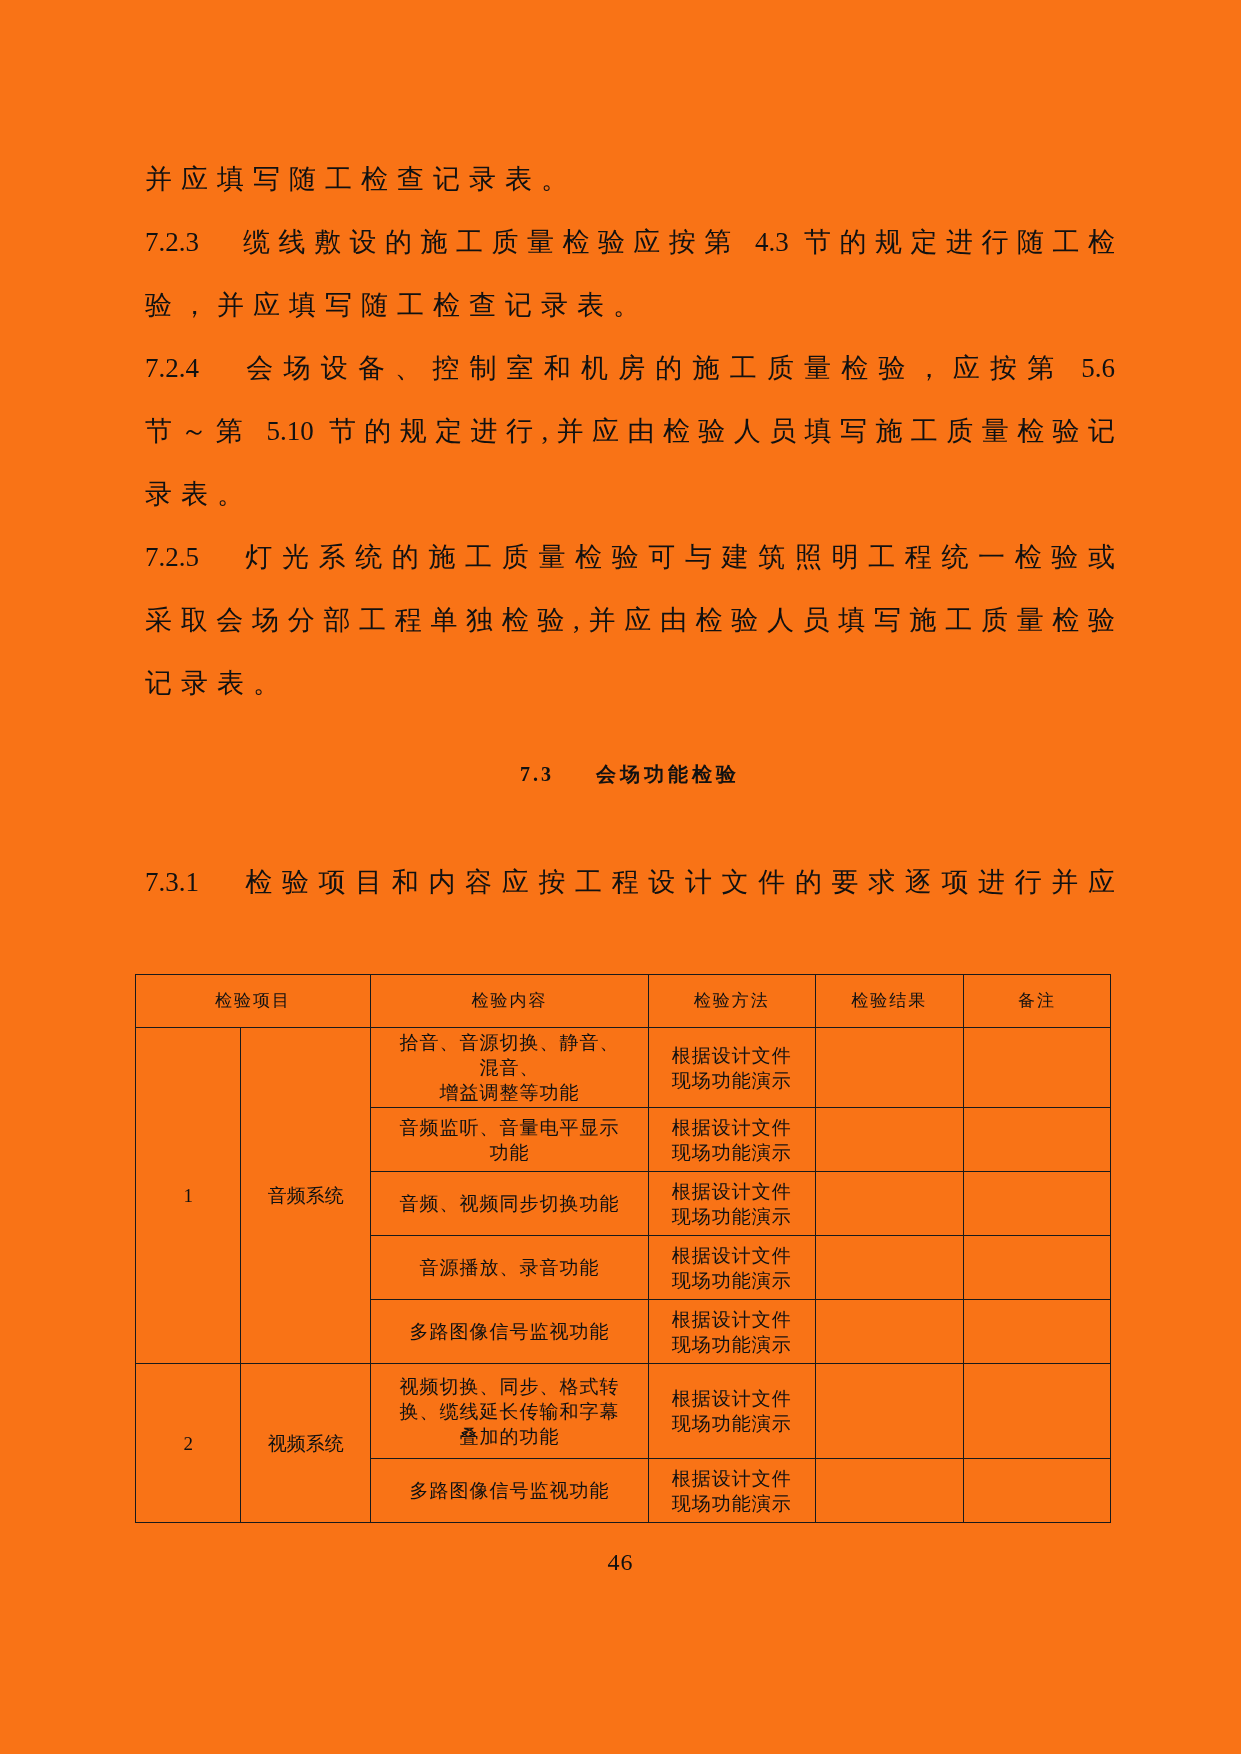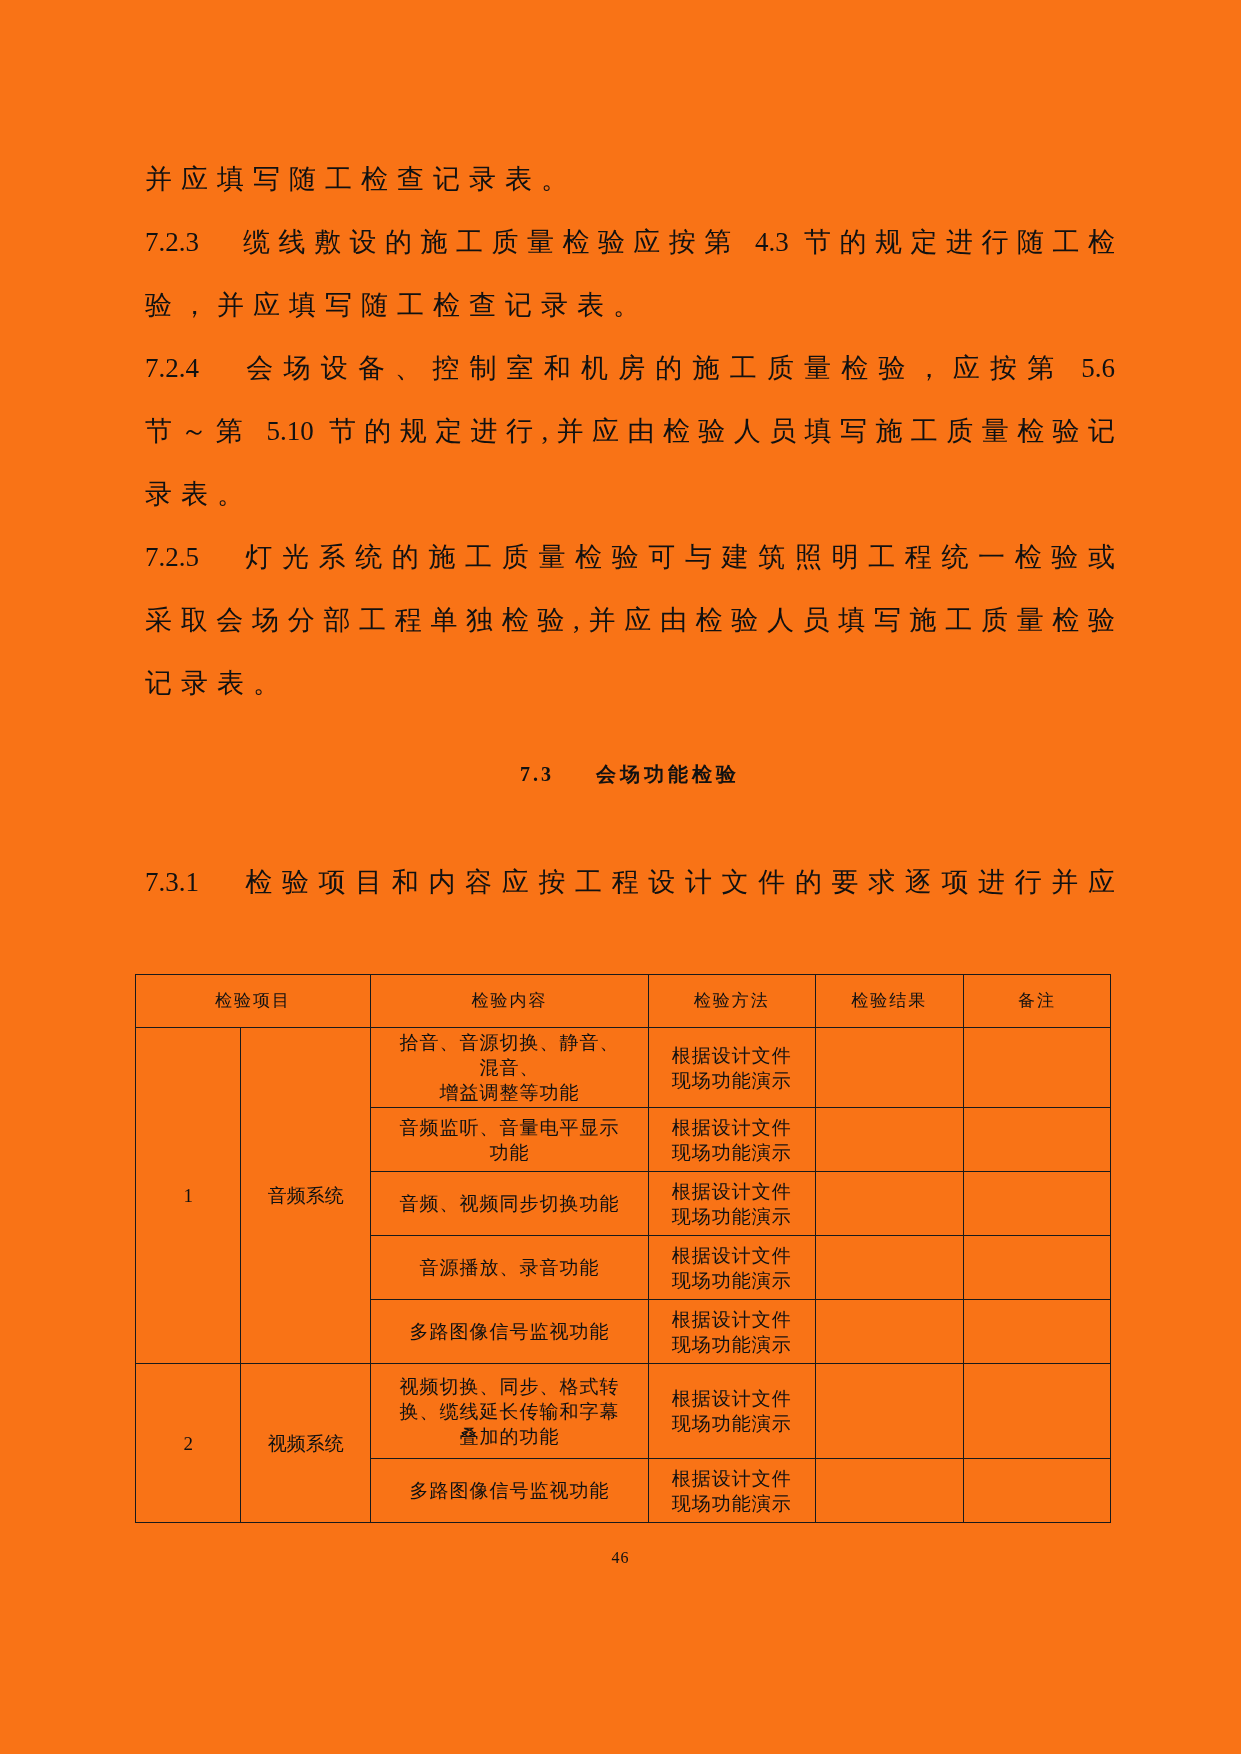--- a/index.html
+++ b/index.html
@@ -87,21 +87,21 @@
   }
   td.c-content { letter-spacing: 1px; }
   td.c-method  { letter-spacing: 1px; }
   tr.rh-a  { height: 70px; }
   tr.rh-b  { height: 64px; }
   tr.rh-c  { height: 95px; }
   
   .pageno {
     margin-top: 26px;
     text-align: center;
-    font-size: 16px;
+    font-size: 24px;
     letter-spacing: 1px;
   }
 </style>
 </head>
 <body>
 
 <div class="page">
   <div class="textblock">
     <div class="line short">并应填写随工检查记录表。</div>
     <div class="line j">7.2.3　缆线敷设的施工质量检验应按第 4.3 节的规定进行随工检</div>

